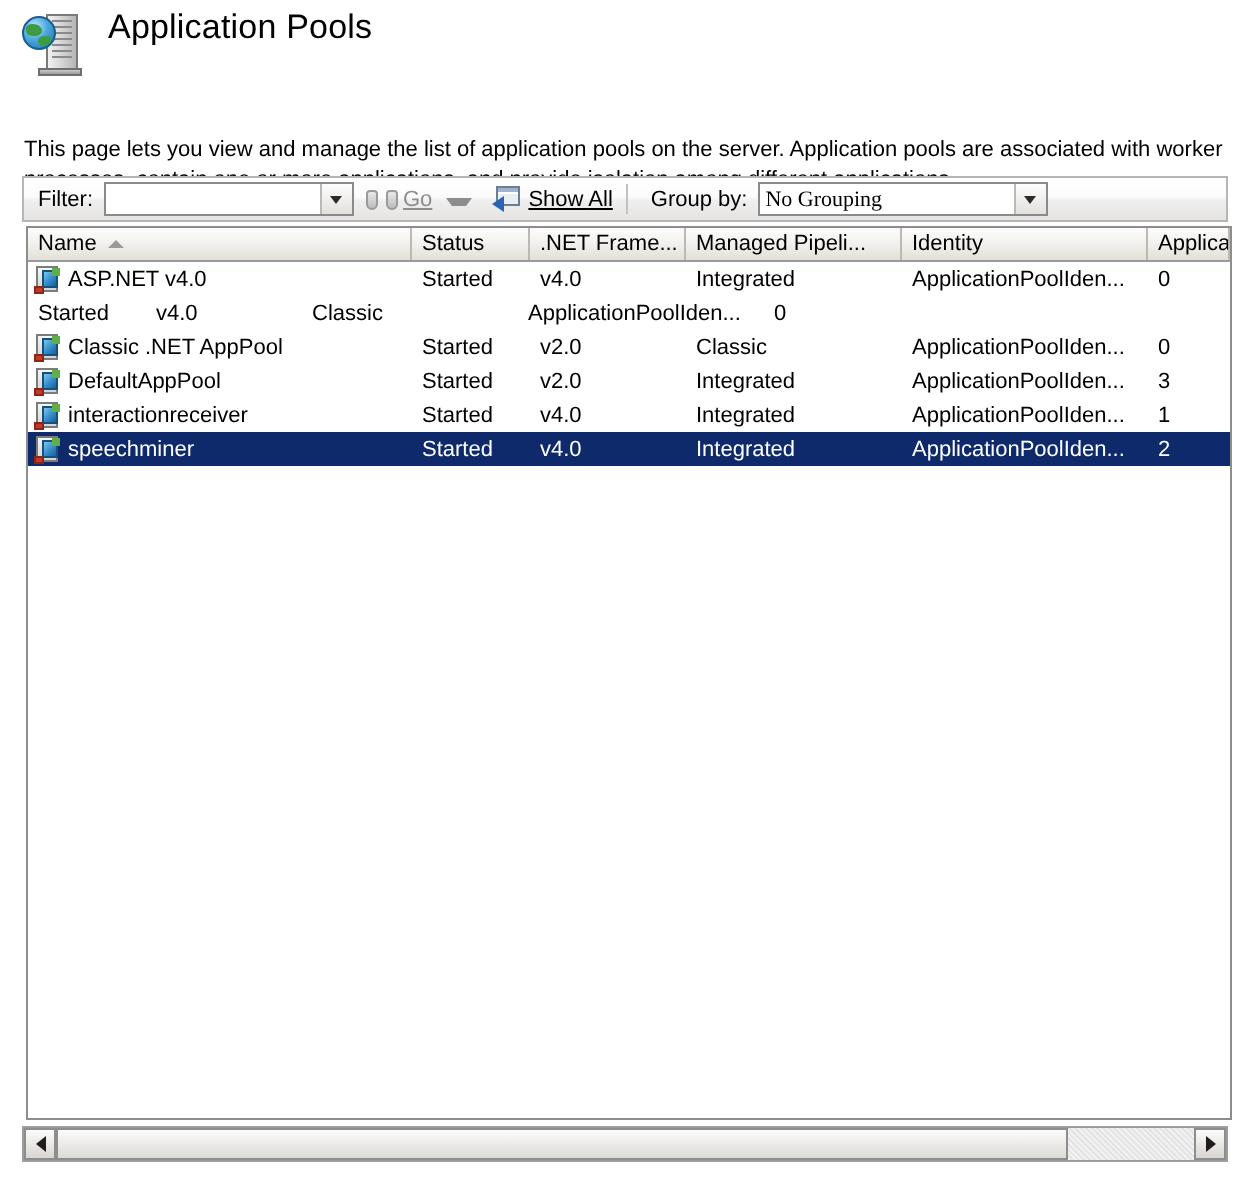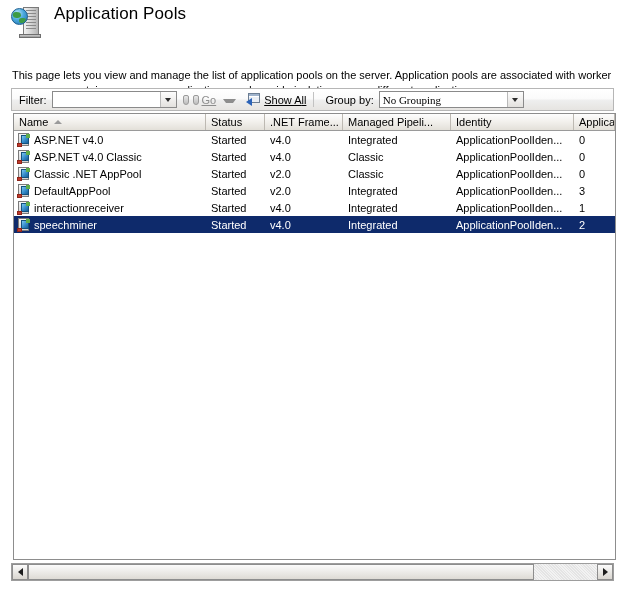--- a/index.html
+++ b/index.html
@@ -512,29 +512,20 @@
         <span>ASP.NET v4.0</span>
       </div>
       <div class="cell" style="width:59px">Started</div>
       <div class="cell" style="width:78px">v4.0</div>
       <div class="cell" style="width:108px">Integrated</div>
       <div class="cell" style="width:123px">ApplicationPoolIden...</div>
       <div class="cell" style="width:41px">0</div>
     </div>
 
     <div class="row">
-      <div class="cell name" style="width:192px">
-        <span class="pool-icon">
-          <span class="doc"></span>
-            <span class="blue"></span>
-            <span class="grn"></span>
-            <span class="red"></span>
-        </span>
-        <span>ASP.NET v4.0 Classic</span>
-      </div>
       <div class="cell" style="width:59px">Started</div>
       <div class="cell" style="width:78px">v4.0</div>
       <div class="cell" style="width:108px">Classic</div>
       <div class="cell" style="width:123px">ApplicationPoolIden...</div>
       <div class="cell" style="width:41px">0</div>
     </div>
 
     <div class="row">
       <div class="cell name" style="width:192px">
         <span class="pool-icon">

